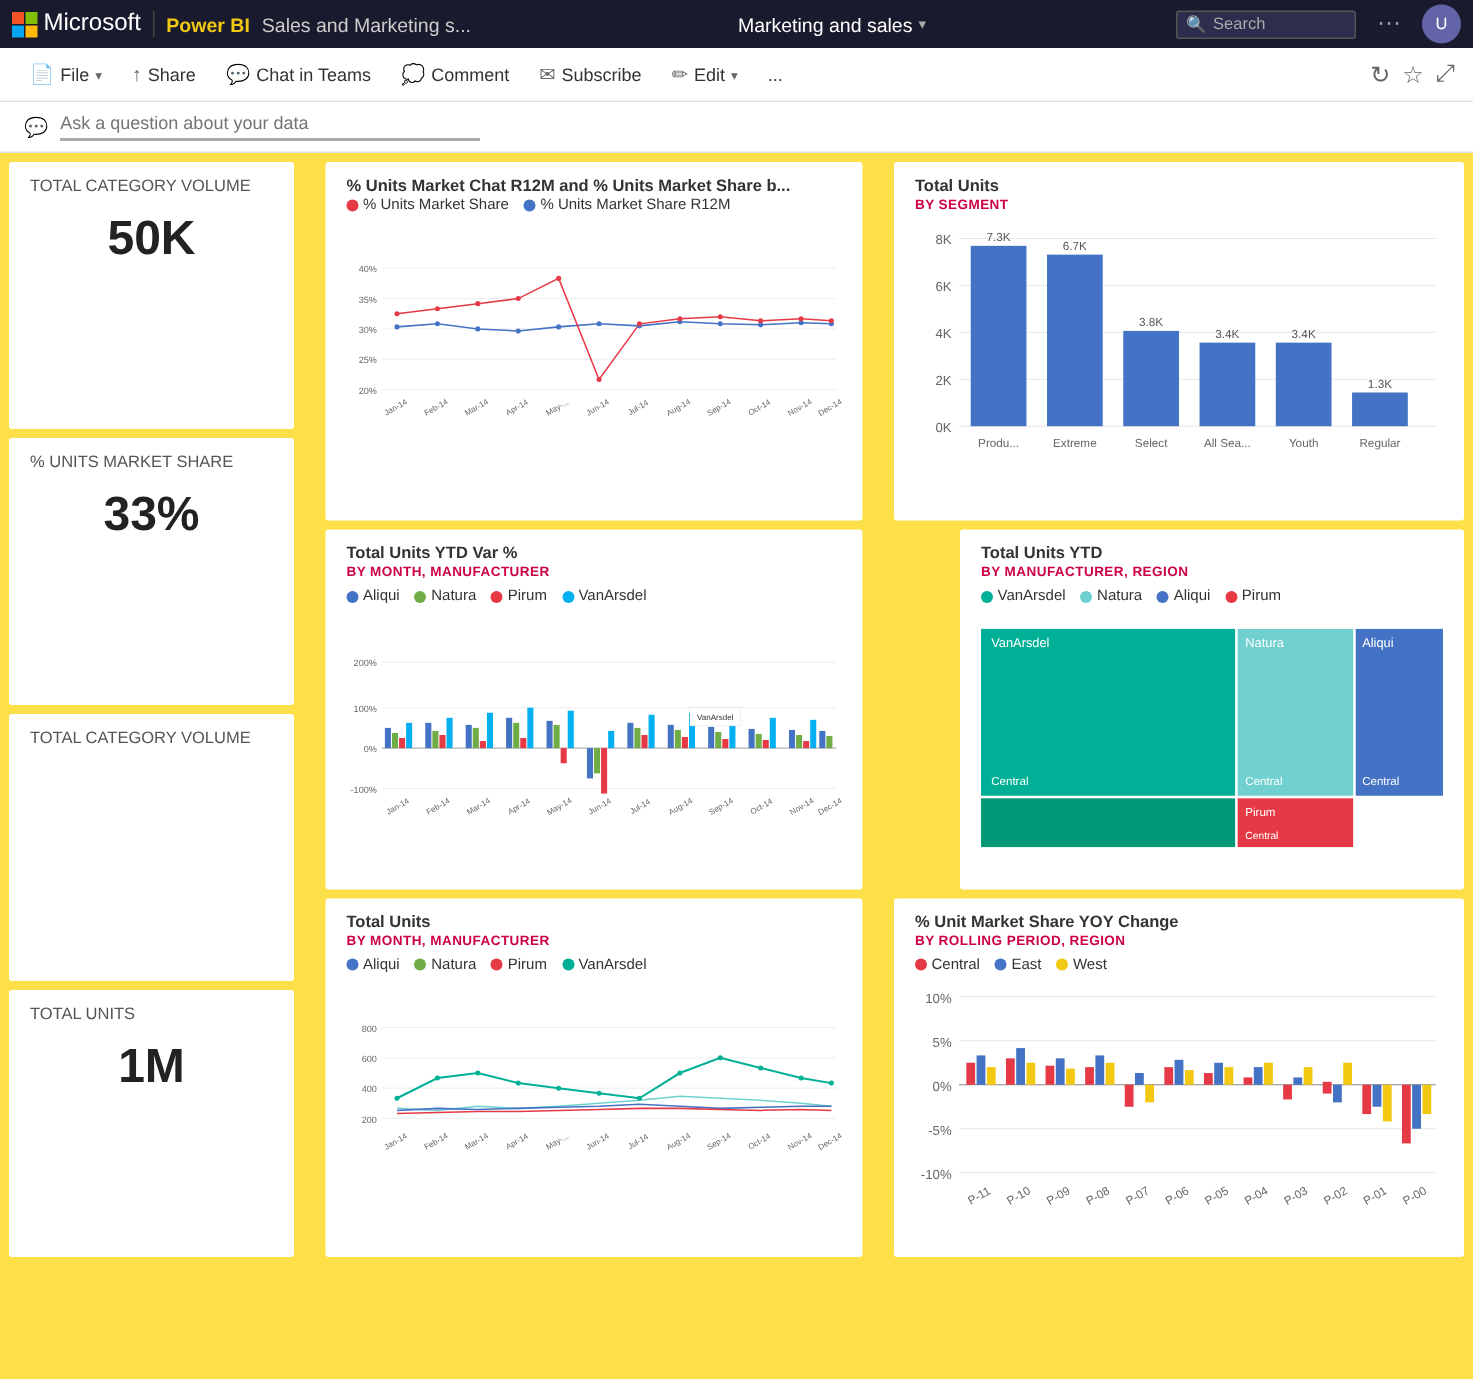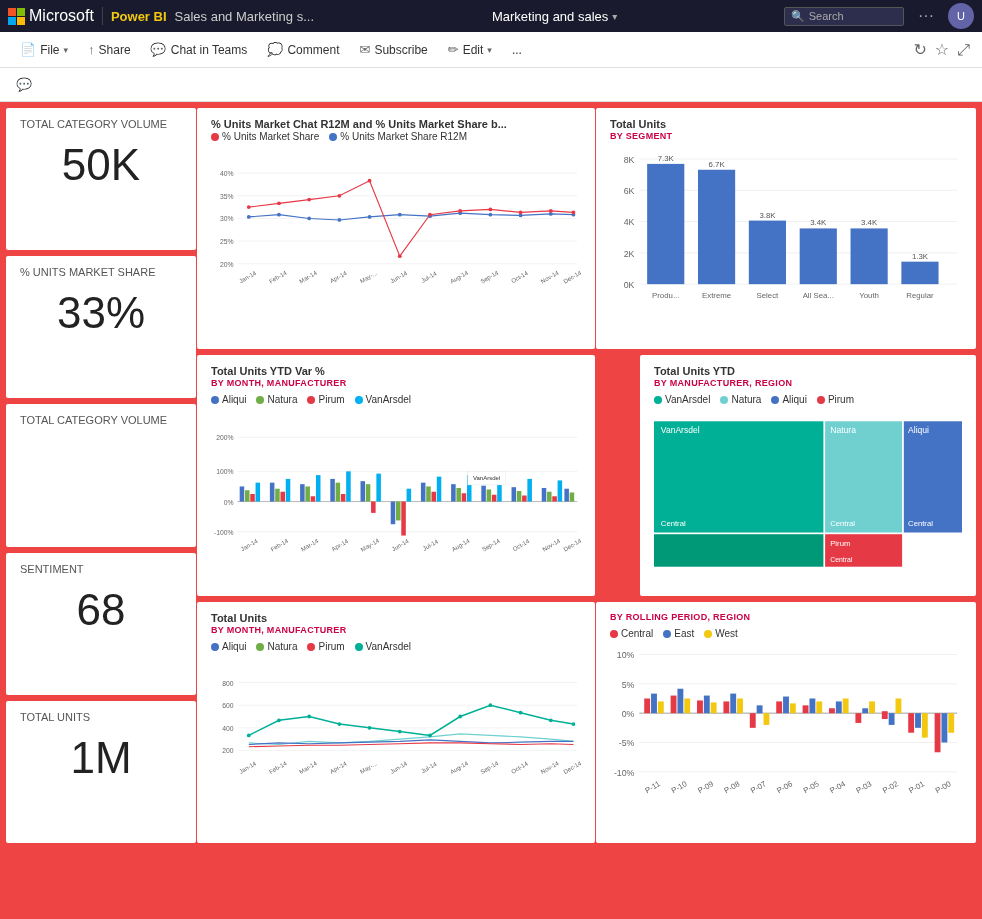--- a/index.html
+++ b/index.html
@@ -81,44 +81,44 @@
     .qna-underline {
       border-bottom: 2px solid #ccc;
       display: flex; align-items: center;
       padding-bottom: 2px;
       gap: 6px;
       max-width: 320px;
     }
 
     
     .dashboard {
-      background: #ef4444;
+      background: #fde047;
       padding: 6px;
       display: grid;
       grid-template-columns: 190px 1fr 380px;
       grid-template-rows: auto auto auto;
-      gap: 1px;
+      gap: 21px;
       height: calc(919px - 32px - 36px - 34px);
     }
 
     .card {
       background: white;
       border-radius: 2px;
       padding: 10px 14px;
       overflow: hidden;
     }
     .card-title { font-size: 11px; color: #333; font-weight: 600; text-transform: uppercase; margin-bottom: 2px; }
 
     
     .left-col {
       display: flex; flex-direction: column; gap: 6px;
     }
     .kpi-card { background: white; border-radius: 2px; padding: 10px 14px; flex: 1; }
     .kpi-card .card-title { font-size: 11px; color: #555; font-weight: 500; }
-    .kpi-card .kpi-value { font-size: 44px; font-weight: 400; color: #222; text-align: center; padding: 8px 0; }
+    .kpi-card .kpi-value { font-size: 32px; font-weight: 700; color: #222; text-align: center; padding: 8px 0; }
 
     
     .chart-title { font-size: 11px; font-weight: 600; color: #333; margin-bottom: 1px; }
     .chart-subtitle { font-size: 9px; color: #c04; text-transform: uppercase; font-weight: 600; margin-bottom: 6px; letter-spacing: 0.3px; }
 
     
     .legend { display: flex; gap: 10px; margin-bottom: 4px; flex-wrap: wrap; }
     .legend-item { display: flex; align-items: center; gap: 3px; font-size: 10px; color: #333; }
     .legend-dot { width: 8px; height: 8px; border-radius: 50%; }
 
@@ -187,39 +187,38 @@
   <div style="flex:1"></div>
   <div style="display:flex;gap:8px;align-items:center;">
     <span style="font-size:16px;color:#666;cursor:pointer;">↻</span>
     <span style="font-size:16px;color:#666;cursor:pointer;">☆</span>
     <span style="font-size:16px;color:#666;cursor:pointer;">⤢</span>
   </div>
 </div>
 
 <div class="qna-bar">
   <span style="color:#666;font-size:13px;">💬</span>
+  <div class="qna-underline" style="width:280px;border-bottom:2px solid #aaa;display:flex;gap:6px;align-items:center;padding-bottom:3px;">
+    <input class="qna-input" style="border: none; outline: none; font-size: 12px; color: rgb(51, 51, 51); width: 100%;" placeholder="Ask a question about your data">
+  </div>
 </div>
 
 <div class="dashboard">
 
   <div class="left-col">
     <div class="kpi-card">
       <div class="card-title">Total Category Volume</div>
       <div class="kpi-value">50K</div>
     </div>
     <div class="kpi-card">
       <div class="card-title">% Units Market Share</div>
       <div class="kpi-value">33%</div>
     </div>
     <div class="kpi-card">
       <div class="card-title">Total Category Volume</div>
-    </div>
-    <div class="kpi-card">
-      <div class="card-title">Sentiment</div>
-      <div class="kpi-value">68</div>
     </div>
     <div class="kpi-card">
       <div class="card-title">Total Units</div>
       <div class="kpi-value">1M</div>
     </div>
   </div>
 
   <div style="display:flex;flex-direction:column;gap:6px;">
 
     <div class="card" style="flex:1;">
@@ -559,20 +558,21 @@
         <rect x="200" y="132" width="90" height="38" fill="#e63946"></rect>
         <text x="206" y="146" font-size="9" fill="white" font-weight="500">Pirum</text>
         <text x="206" y="164" font-size="8" fill="white">Central</text>
 
         <text x="8" y="155" font-size="9" fill="white">Central</text>
         <rect x="0" y="132" width="198" height="38" fill="#009978"></rect>
       </svg>
     </div>
 
     <div class="card" style="flex:1;">
+      <div class="chart-title">% Unit Market Share YOY Change</div>
       <div class="chart-subtitle">BY ROLLING PERIOD, REGION</div>
       <div class="legend">
         <div class="legend-item">
           <div class="legend-dot" style="background:#e63946;"></div>
           <span>Central</span>
         </div>
         <div class="legend-item">
           <div class="legend-dot" style="background:#4472c4;"></div>
           <span>East</span>
         </div>

